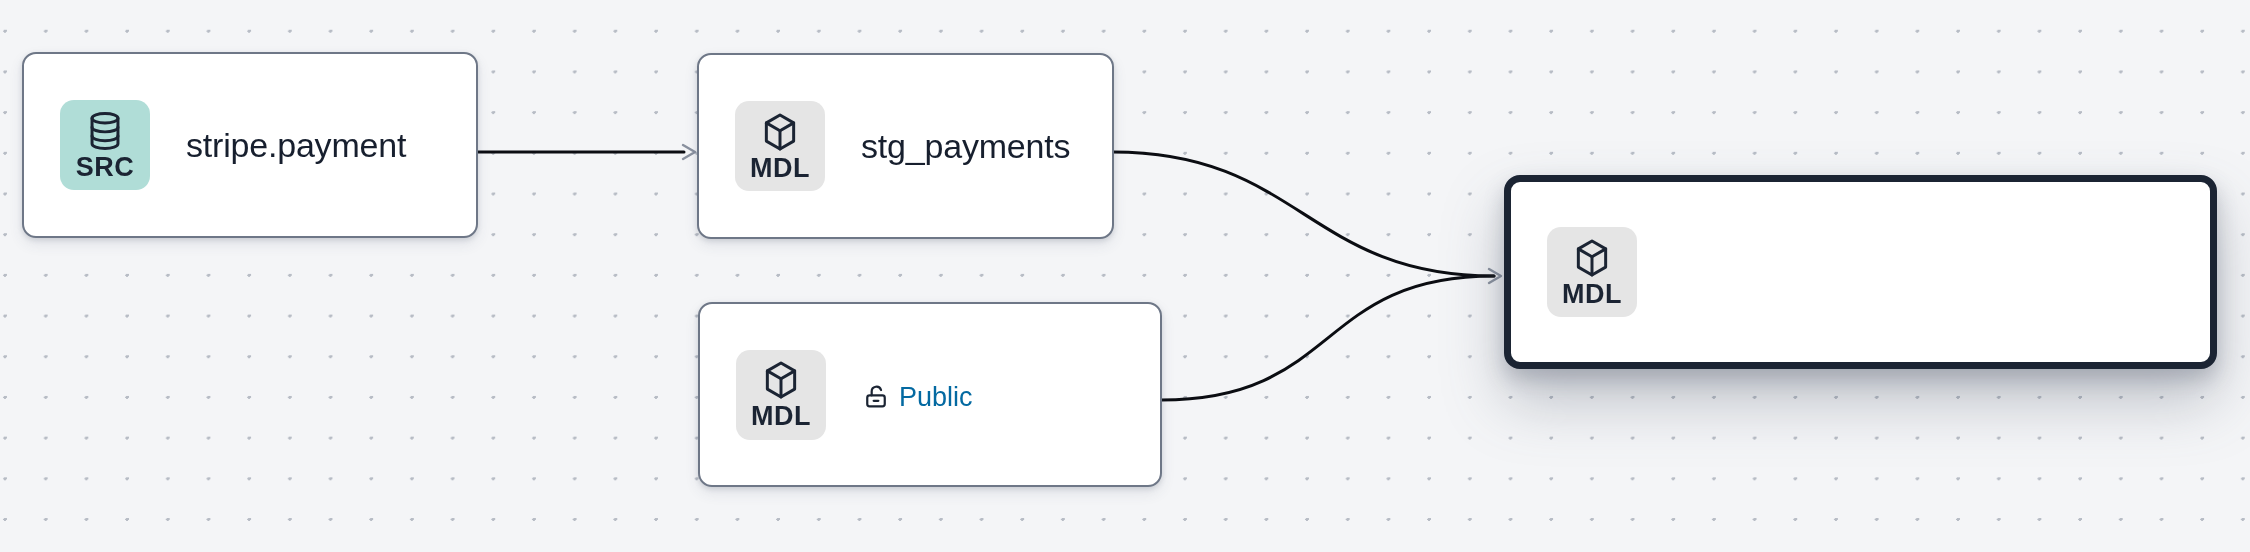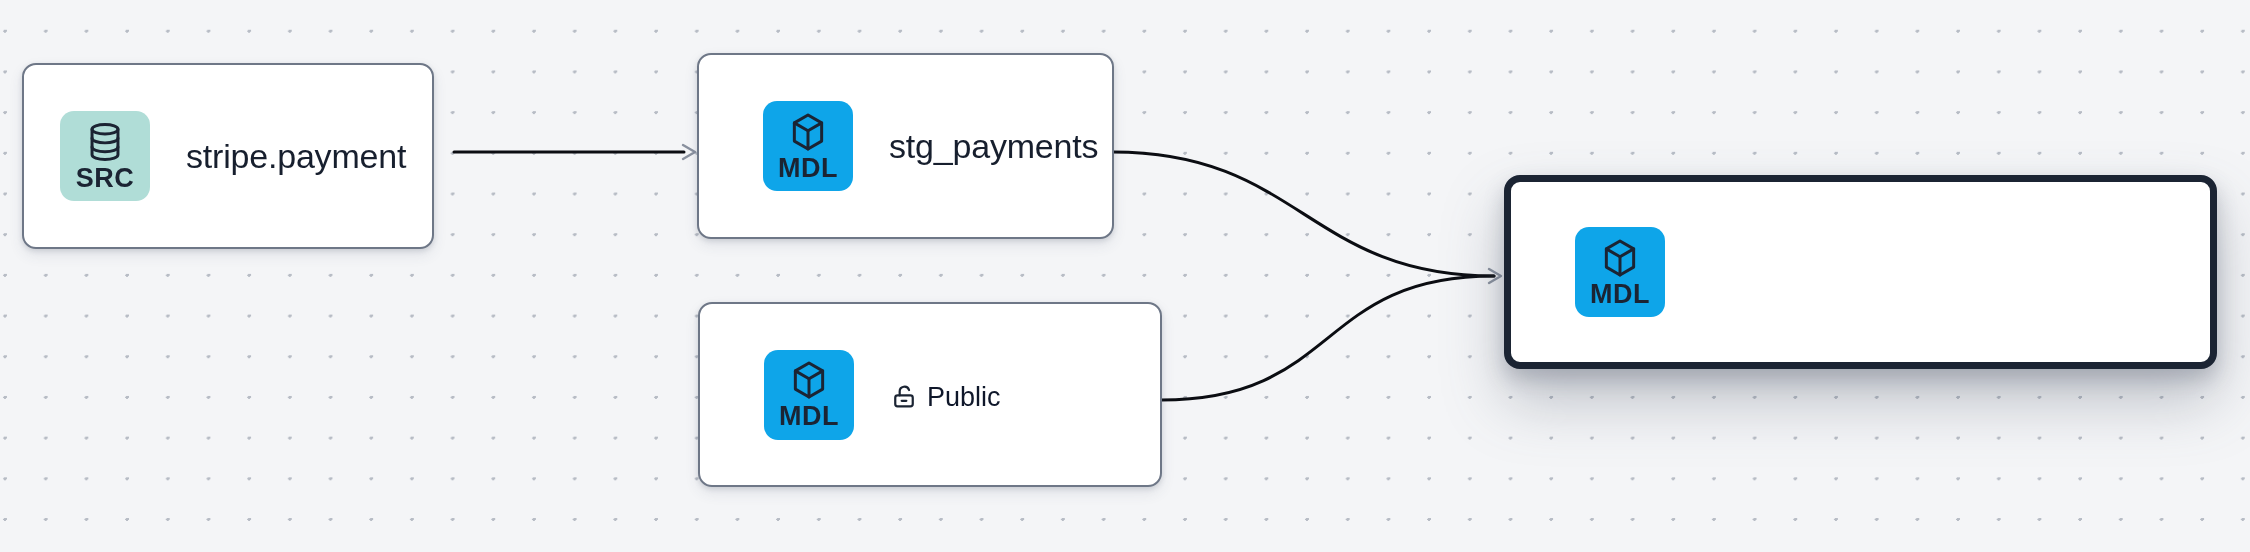--- a/index.html
+++ b/index.html
@@ -34,50 +34,50 @@
     border-radius: 16px;
     box-shadow: 0 10px 20px rgba(88,97,114,.30), 0 32px 60px rgba(88,97,114,.34);
   }
   .badge {
     width: 90px; height: 90px; flex: 0 0 90px;
     border-radius: 14px;
     display: flex; flex-direction: column; align-items: center; justify-content: center;
     gap: 2px; color: #1b2433;
   }
   .badge.teal { background: #b0ddd7; }
-  .badge.blue { background: #0ea5e9; margin-left: 28px; }
+  .badge.blue { background: #e5e5e5; }
   .badge svg { width: 42px; height: 42px; stroke: #1b2433; stroke-width: 1.7; fill: none;
                stroke-linecap: round; stroke-linejoin: round; }
   .badge-label {
     font-size: 27px; line-height: 1; font-weight: 600; letter-spacing: .5px; color: #1b2433;
   }
   .labels { display: flex; flex-direction: column; justify-content: center; min-width: 0; }
   .node-title {
     font-size: 34px; line-height: 42px; font-weight: 400;
     color: #171f2e; letter-spacing: -0.2px; white-space: nowrap;
   }
   .node-subtitle {
     display: flex; align-items: center; gap: 9px; margin-top: 4px;
-    font-size: 27px; line-height: 32px; color: #0f172a;
+    font-size: 27px; line-height: 32px; color: #0369a1;
   }
   .node-subtitle svg { width: 28px; height: 28px; stroke: #1b2433; stroke-width: 1.9; fill: none;
                        stroke-linecap: round; stroke-linejoin: round; }
 </style>
 </head>
 <body>
 
 <svg class="edges-layer" width="2250" height="552" viewBox="0 0 2250 552">
   <path class="edge" d="M454 152 L684 152"></path>
   <path class="arrowhead" d="M683 145 L695 152 L683 159"></path>
   <path class="edge" d="M1113 152 C1300 152 1308 276 1494 276"></path>
   <path class="edge" d="M1161 400 C1340 400 1316 276 1494 276"></path>
   <path class="arrowhead" d="M1489 269 L1501 276 L1489 283"></path>
 </svg>
 
-<div class="node" style="left:22px; top:63px; width:412px; height:186px;align-items:center;">
+<div class="node" style="left:22px; top:52px; width:456px; height:186px;align-items:center;">
   <div class="badge teal">
     <svg viewBox="0 0 24 24">
       <ellipse cx="12" cy="4.7" rx="7.4" ry="2.7"></ellipse>
       <path d="M4.6 4.7 v14.6 c0 1.5 3.3 2.7 7.4 2.7 s7.4-1.2 7.4-2.7 V4.7"></path>
       <path d="M4.6 9.8 c0 1.5 3.3 2.7 7.4 2.7 s7.4-1.2 7.4-2.7"></path>
       <path d="M4.6 14.9 c0 1.5 3.3 2.7 7.4 2.7 s7.4-1.2 7.4-2.7"></path>
     </svg>
     <span class="badge-label">SRC</span>
   </div>
   <div class="labels">

